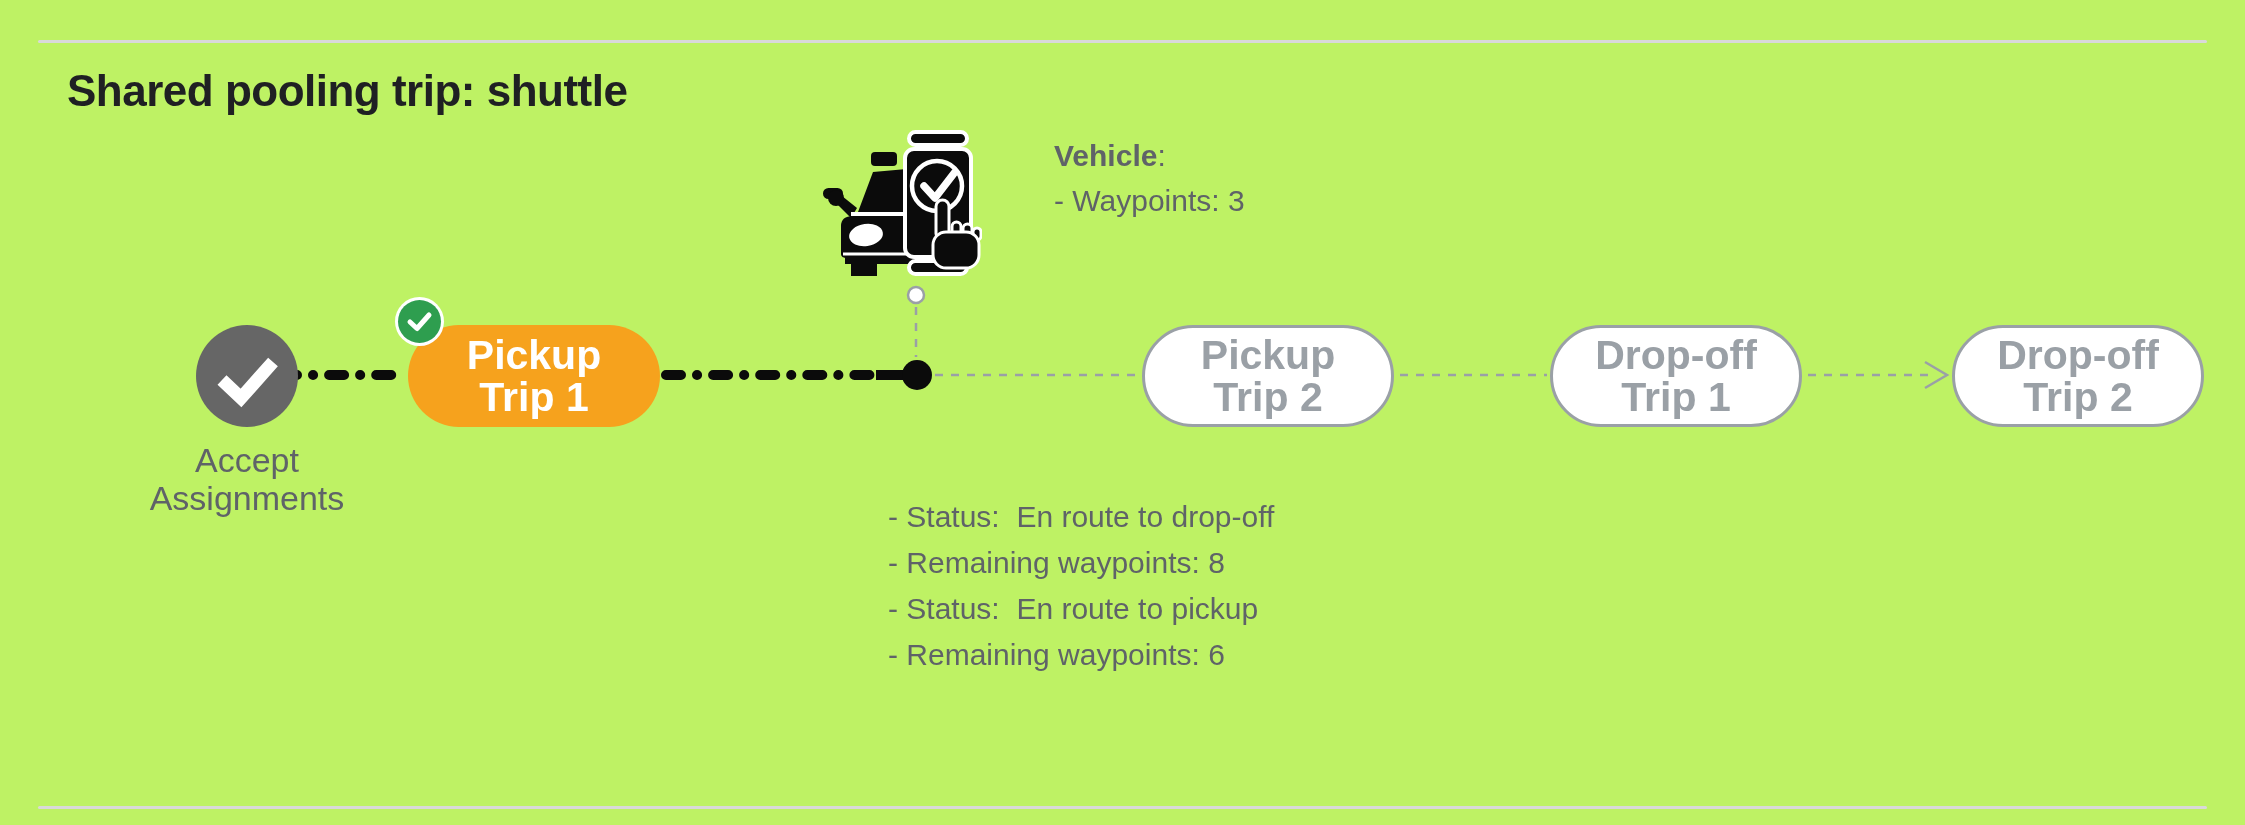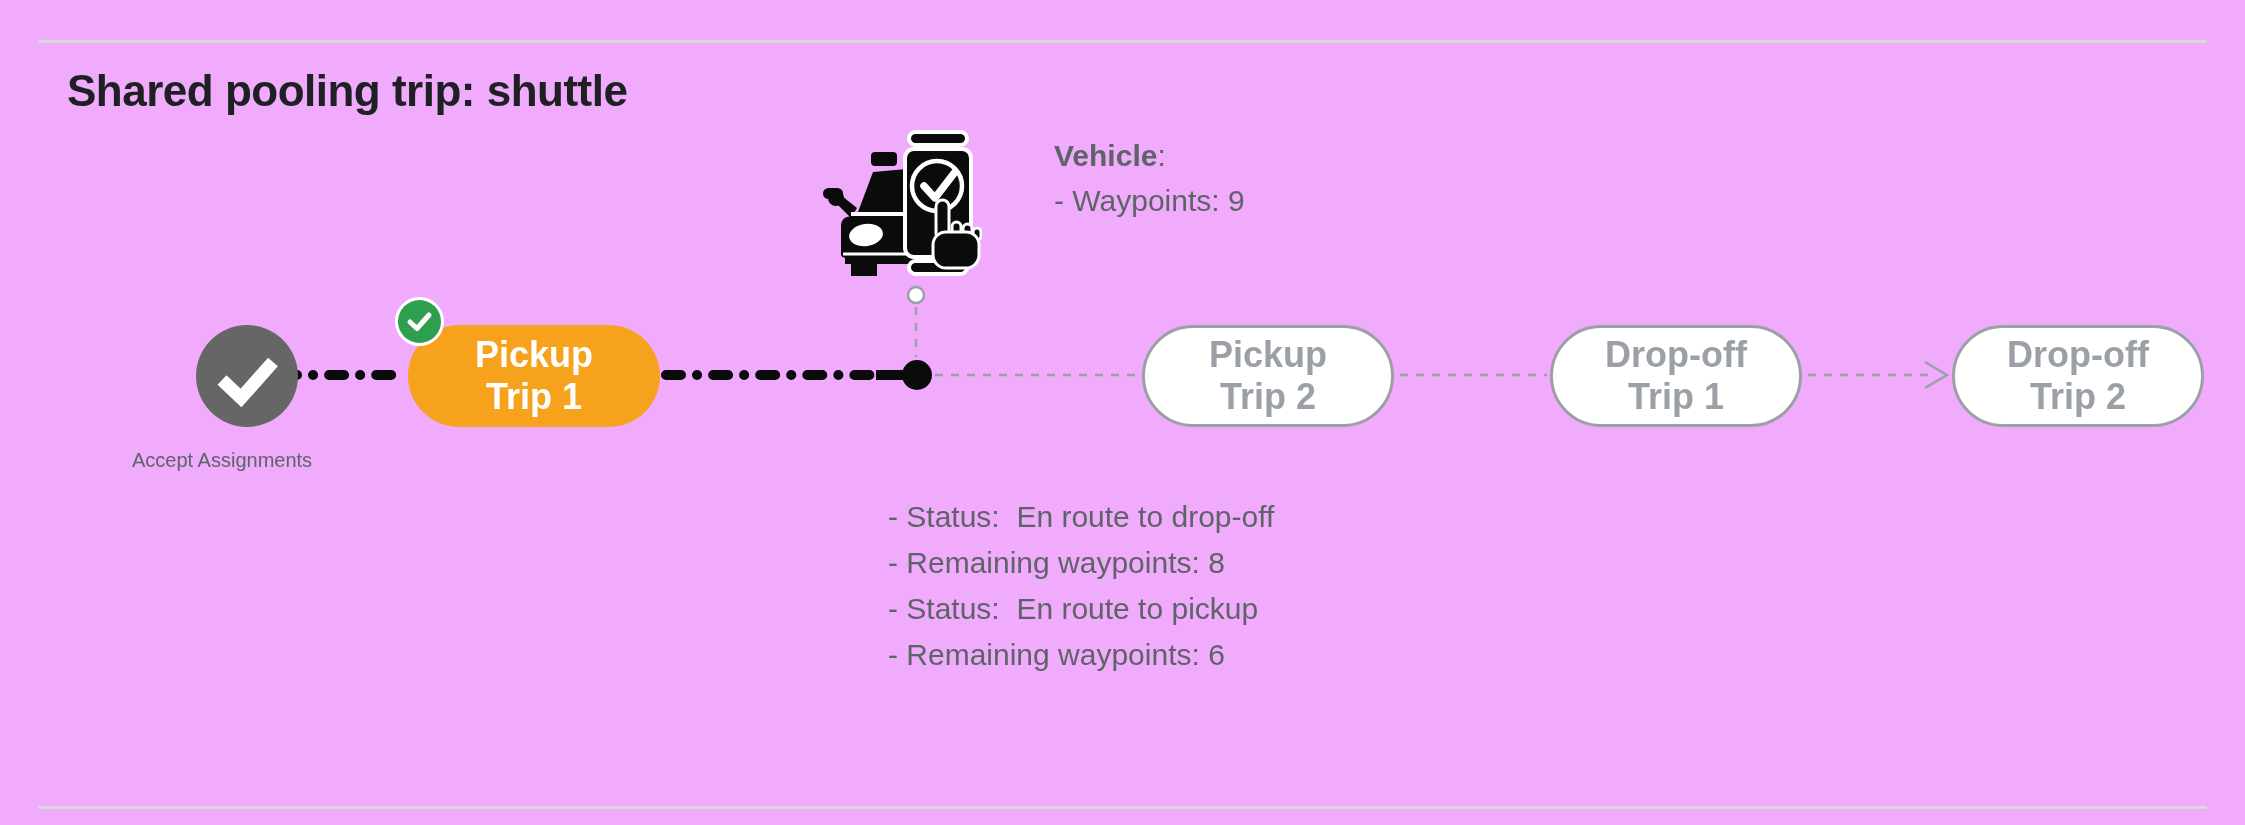--- a/index.html
+++ b/index.html
@@ -1,17 +1,17 @@
 <!DOCTYPE html>
 <html style="--active_orange: #F6A21D; --success_green: #2E9E4F; --completed_gray: #666666; --pending_gray: #9AA0A6; --text_gray: #5F6368; --title_color: #1F2023; --connector_black: #0B0B0B; --divider_gray: #D9D9D9;"><head>
 <meta charset="utf-8">
 <style>
   html,body { margin:0; padding:0; background:#ffffff; }
   .canvas {
-    position:relative; width:2245px; height:825px; background:#f0abfc;
+    position:relative; width:2245px; height:825px; background:#bef264;
     font-family:"Liberation Sans", sans-serif; overflow:hidden;
   }
   .rule { position:absolute; left:38px; width:2169px; height:3px;
     background:var(--divider_gray,#d9d9d9); border-radius:2px; }
   .rule-top { top:40px; }
   .rule-bottom { top:806px; }
   .title {
     position:absolute; left:67px; top:66px;
     font-size:44px; font-weight:700; color:var(--title_color,#1f2023);
     letter-spacing:-0.5px; white-space:nowrap;
@@ -33,34 +33,34 @@
   }
   .badge {
     position:absolute; left:398px; top:300px; width:43px; height:43px;
     border-radius:50%; background:var(--success_green,#2e9e4f);
     box-shadow:0 0 0 3px #ffffff;
     display:flex; align-items:center; justify-content:center; z-index:3;
   }
   .pill {
     position:absolute; top:325px; width:252px; height:102px; border-radius:51px;
     display:flex; flex-direction:column; align-items:center; justify-content:center;
-    font-weight:700; font-size:36px; line-height:42px; box-sizing:border-box;
+    font-weight:700; font-size:41px; line-height:42px; box-sizing:border-box;
     z-index:2; text-align:center; white-space:nowrap;
   }
   .pill-active { background:var(--active_orange,#f6a21d); color:#ffffff; }
   .pill-pending { background:#ffffff; border:3px solid var(--pending_gray,#9aa0a6);
     color:var(--pending_gray,#9aa0a6); }
   .pill-1 { left:408px; }
   .pill-2 { left:1142px; }
   .pill-3 { left:1550px; }
   .pill-4 { left:1952px; }
 
   .accept-label {
-    position:absolute; left:132px; top:441px; width:230px; 
-    font-size:20px; line-height:38px; color:var(--text_gray,#5f6368);
+    position:absolute; left:132px; top:441px; width:230px; text-align:center;
+    font-size:34px; line-height:38px; color:var(--text_gray,#5f6368);
   }
   .vehicle-icon { position:absolute; left:820px; top:126px; }
   .info-block { position:absolute; color:var(--text_gray,#5f6368); font-size:30px; }
   .vehicle-info { left:1031px; top:133px; line-height:45px;margin-left:23px; }
   .trip-info { left:888px; top:494px; line-height:46px; }
   .info-block b { font-weight:700; }
 </style>
 </head>
 <body>
 
@@ -138,21 +138,21 @@
     <span>Drop-off</span>
     <span>Trip 1</span>
   </div>
   <div class="pill pill-pending pill-4">
     <span>Drop-off</span>
     <span>Trip 2</span>
   </div>
 
   <div class="info-block vehicle-info">
     <div><b>Vehicle</b><span>:</span></div>
-    <div>- Waypoints: 9</div>
+    <div>- Waypoints: 3</div>
   </div>
 
   <div class="info-block trip-info">
     <div>- Status:&nbsp; En route to drop-off</div>
     <div>- Remaining waypoints: 8</div>
     <div>- Status:&nbsp; En route to pickup</div>
     <div>- Remaining waypoints: 6</div>
   </div>
 
 </div>

